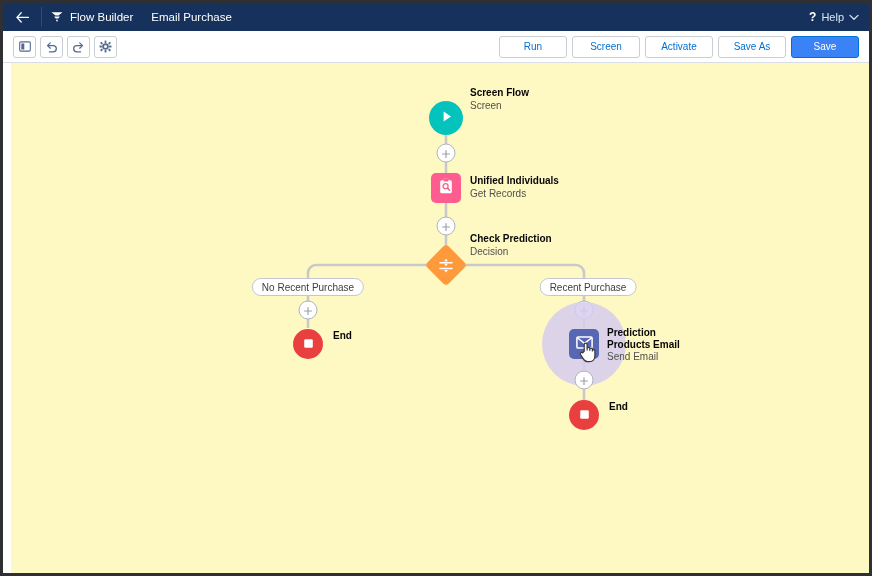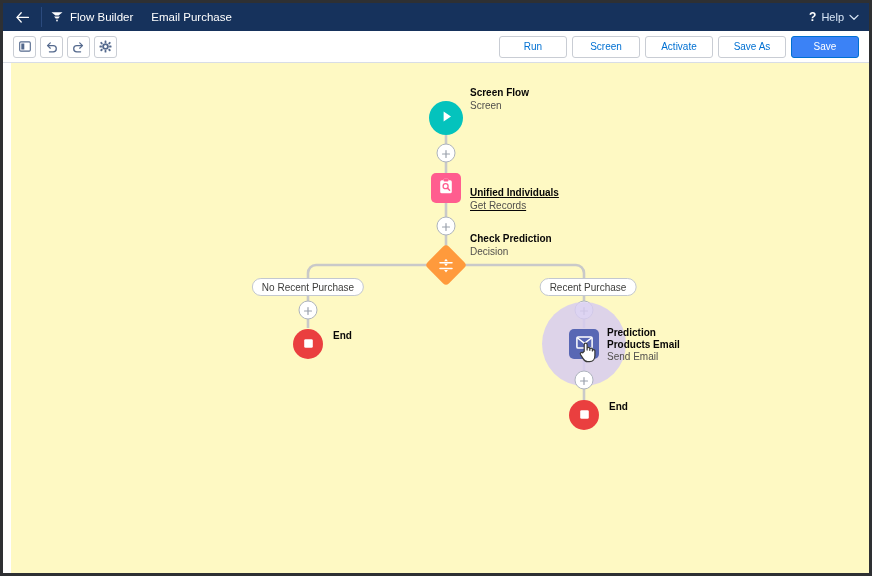--- a/index.html
+++ b/index.html
@@ -384,21 +384,21 @@
             <svg width="16" height="17" viewBox="0 0 16 17">
               <rect x="2.2" y="2.3" width="11.6" height="13" rx="1.6" fill="#ffffff"></rect>
               <rect x="5.6" y="0.8" width="4.8" height="2.6" rx="0.9" fill="#ffffff"></rect>
               <rect x="5.6" y="0.8" width="4.8" height="2.6" rx="0.9" fill="#ff5d8f"></rect>
               <circle cx="7.6" cy="8.2" r="2.5" fill="none" stroke="#ff5d8f" stroke-width="1.3"></circle>
               <path d="M9.5 10.1 L11.6 12.2" stroke="#ff5d8f" stroke-width="1.5" stroke-linecap="round"></path>
             </svg>
           </span>
         </div>
       </div>
-      <div class="node-label" style="left:459px; top:124px;text-decoration:underline;">
+      <div class="node-label" style="left:459px; top:112px;">
         <div class="t">Unified Individuals</div>
         <div class="s">Get Records</div>
       </div>
 
       <div class="plus-btn" style="left:435px; top:163px;">
         <span>
           <svg width="9" height="9" viewBox="0 0 9 9">
             <path d="M4.5 1 V8 M1 4.5 H8" stroke="#9aa1ac" stroke-width="1.2" stroke-linecap="round"></path>
           </svg>
         </span>

